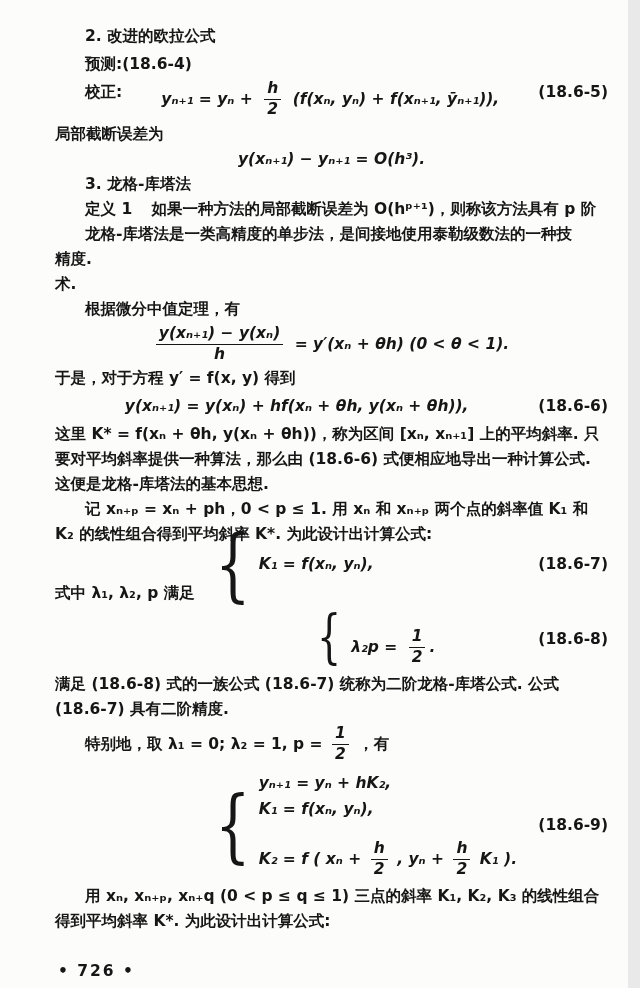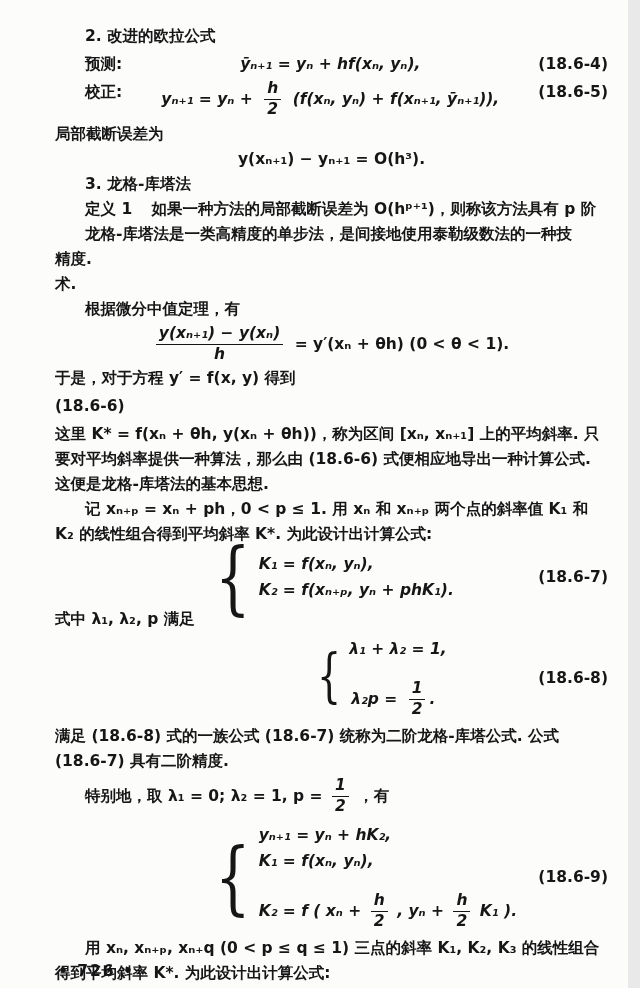--- a/index.html
+++ b/index.html
@@ -16,21 +16,21 @@
     box-sizing:border-box;
     padding:24px 20px 0 55px;
     overflow:hidden;
     font-size:15.5px;
     font-weight:bold;
     line-height:25px;
   }
   .line{white-space:nowrap;}
   .indent{margin-left:30px;}
   .center{text-align:center;}
-  .math{}
+  .math{font-style:italic;}
   .deflabel{margin-right:14px;}
 
   
   .eqrow{display:flex;margin:3px 0;}
   .eqlabel{margin-left:30px;flex:0 0 auto;}
   .eqbody{flex:1 1 auto;text-align:center;font-style:italic;}
   .eqtag{flex:0 0 auto;font-style:normal;}
   .mpart{margin:0 2px;}
 
   
@@ -58,21 +58,20 @@
 </style>
 </head>
 <body>
 
 <div class="page">
 
   <div class="line indent">2. 改进的欧拉公式</div>
 
   <div class="eqrow">
     <span class="eqlabel">预测:</span>
-    <span class="eqbody">ȳₙ₊₁ = yₙ + hf(xₙ, yₙ),</span>
     <span class="eqtag">(18.6-4)</span>
   </div>
 
   <div class="eqrow">
     <span class="eqlabel">校正:</span>
     <span class="eqbody">
       <span class="mpart">yₙ₊₁ = yₙ +</span>
       <span class="frac"><span class="fn">h</span><span class="fd">2</span></span>
       <span class="mpart">(f(xₙ, yₙ) + f(xₙ₊₁, ȳₙ₊₁)),</span>
     </span>
@@ -97,45 +96,44 @@
   <div class="line indent">根据微分中值定理，有</div>
 
   <div class="line center tallline">
     <span class="frac"><span class="fn">y(xₙ₊₁) − y(xₙ)</span><span class="fd">h</span></span>
     <span class="math mpart">= y′(xₙ + θh)  (0 &lt; θ &lt; 1).</span>
   </div>
 
   <div class="line">于是，对于方程 y′ = f(x, y) 得到</div>
 
   <div class="eqrow">
+    <span class="eqbody">y(xₙ₊₁) = y(xₙ) + hf(xₙ + θh, y(xₙ + θh)),</span>
     <span class="eqtag">(18.6-6)</span>
   </div>
 
   <div class="line">这里 K* = f(xₙ + θh, y(xₙ + θh))，称为区间 [xₙ, xₙ₊₁] 上的平均斜率. 只</div>
   <div class="line">要对平均斜率提供一种算法，那么由 (18.6-6) 式便相应地导出一种计算公式.</div>
   <div class="line">这便是龙格-库塔法的基本思想.</div>
 
   <div class="line indent">记 xₙ₊ₚ = xₙ + ph，0 &lt; p ≤ 1. 用 xₙ 和 xₙ₊ₚ 两个点的斜率值 K₁ 和</div>
   <div class="line">K₂ 的线性组合得到平均斜率 K*. 为此设计出计算公式:</div>
 
   <div class="sys off7">
     <span class="brace b3">{</span>
     <div class="syslines">
       <div class="sline">K₁ = f(xₙ, yₙ),</div>
-      <div class="sline">K₂ = f(xₙ₊ₚ, yₙ + phK₁).</div>
     </div>
     <span class="systag">(18.6-7)</span>
   </div>
 
   <div class="line">式中 λ₁, λ₂, p 满足</div>
 
   <div class="sys off8">
     <span class="brace b2">{</span>
     <div class="syslines">
-      <div class="sline">λ₁ + λ₂ = 1,</div>
       <div class="sline tall">
         <span class="mpart">λ₂p =</span>
         <span class="frac"><span class="fn">1</span><span class="fd">2</span></span><span>.</span>
       </div>
     </div>
     <span class="systag">(18.6-8)</span>
   </div>
 
   <div class="line">满足 (18.6-8) 式的一族公式 (18.6-7) 统称为二阶龙格-库塔公式.  公式</div>
   <div class="line">(18.6-7) 具有二阶精度.</div>

